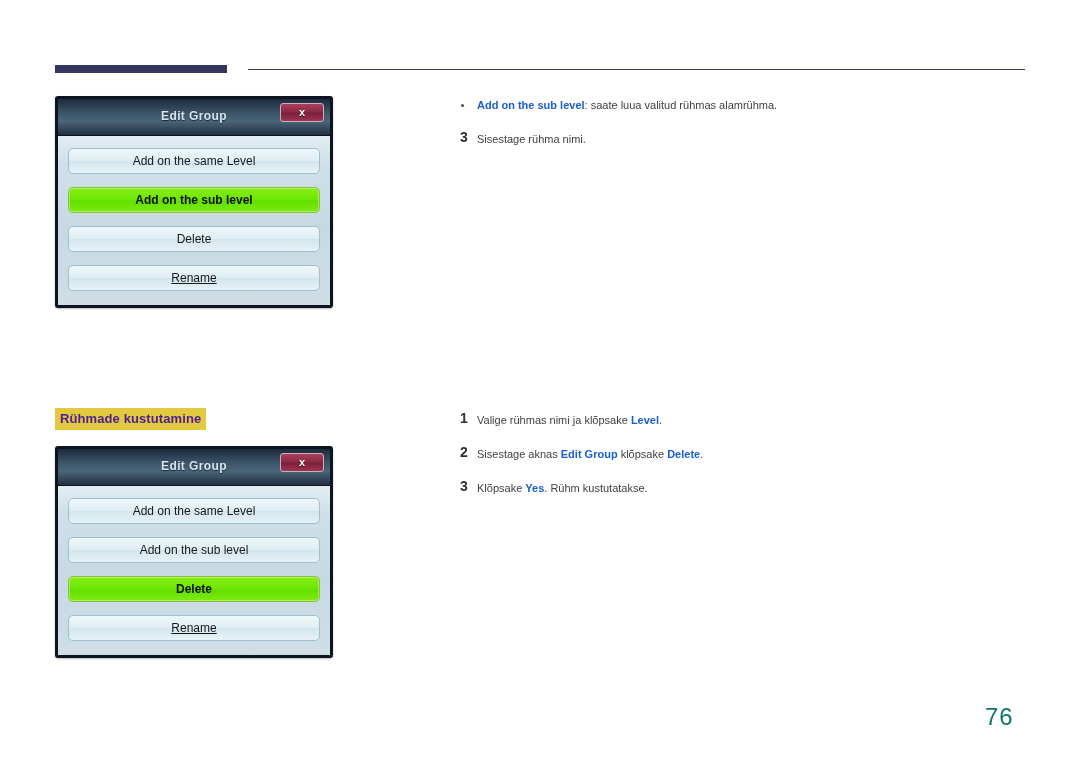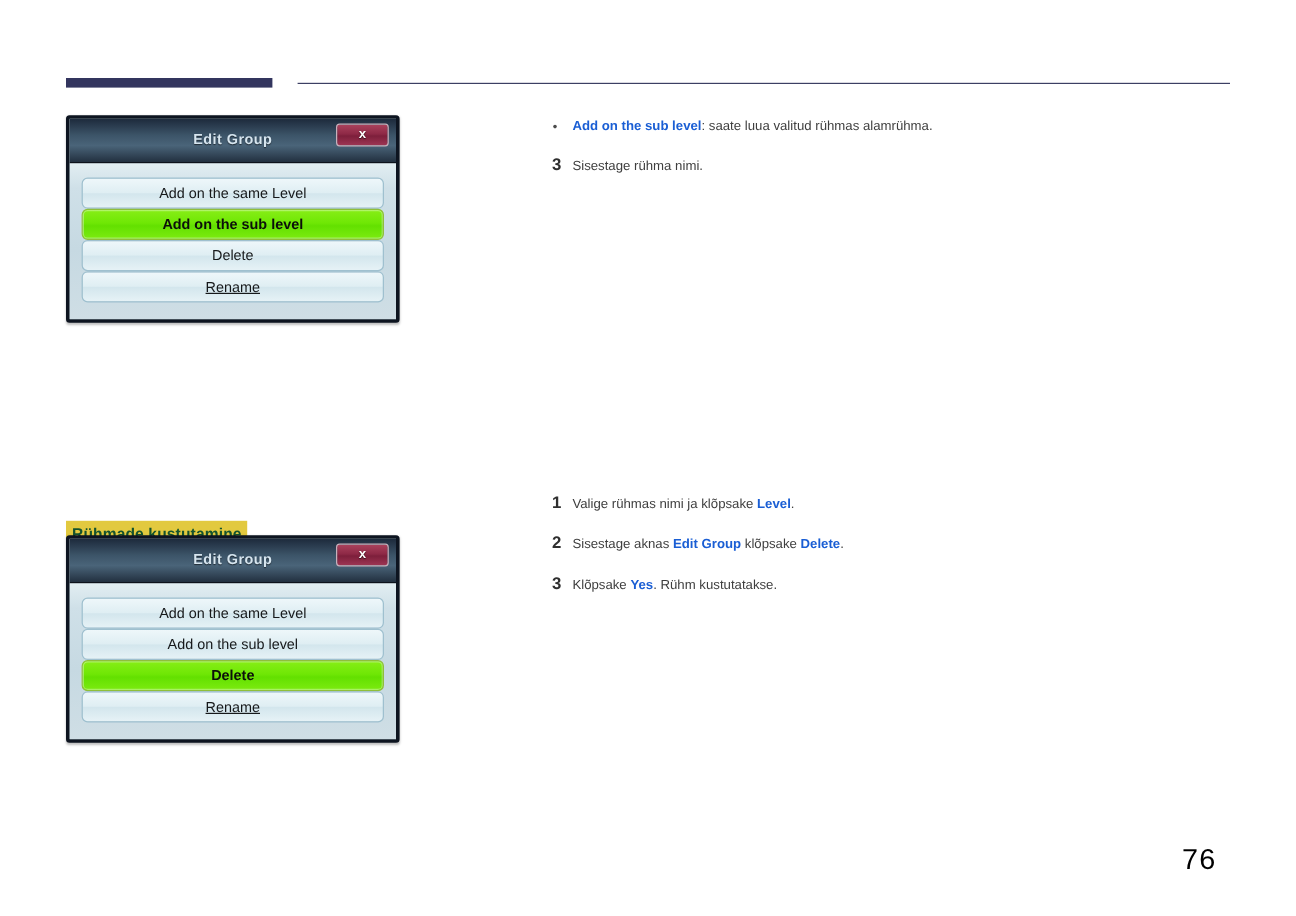--- a/index.html
+++ b/index.html
@@ -87,20 +87,21 @@
     text-align: center;
     text-shadow: 0 1px 1px rgba(0,0,0,0.7);
   }
   .dialog-body {
     padding: 12px 10px 14px 10px;
     background: linear-gradient(180deg, #e2eef2 0%, #cfe0e8 16%, #c6d9e2 55%, #cfdee5 100%);
   }
   .dlg-btn {
     position: relative;
     height: 26px;
+    margin-bottom: 13px;
     border-radius: 5px;
     border: 1px solid #9fc0cf;
     box-sizing: border-box;
     background: linear-gradient(180deg, #eef7fa 0%, #dfeef3 48%, #d3e6ed 52%, #e6f2f6 100%);
     color: #16181a;
     font-size: 12px;
     line-height: 24px;
     text-align: center;
   }
   .dlg-btn:last-child { margin-bottom: 0; text-decoration: underline; }
@@ -112,23 +113,23 @@
     box-shadow: inset 0 0 0 1px rgba(255,255,255,0.35);
   }
 
   #dialog-1 { left: 55px; top: 96px; }
   #dialog-2 { left: 55px; top: 446px; }
 
   
   .section-heading {
     position: absolute;
     left: 55px;
-    top: 434px;
+    top: 408px;
     background: #e2c93f;
-    color: #14532d;
+    color: #4c1d95;
     font-size: 13px;
     font-weight: bold;
     padding: 3px 5px 4px 5px;
     letter-spacing: 0.1px;
   }
 
   
   .content-col {
     position: absolute;
     left: 455px;
@@ -176,21 +177,21 @@
     color: #1a5ed4;
     font-weight: bold;
   }
 
   
   .page-number {
     position: absolute;
     left: 985px;
     top: 703px;
     font-size: 24px;
-    color: #000000;
+    color: #0f766e;
     letter-spacing: 1px;
   }
 </style>
 </head>
 <body>
 
 <div class="header-rule">
   <div class="thick"></div>
   <div class="thin"></div>
 </div>

